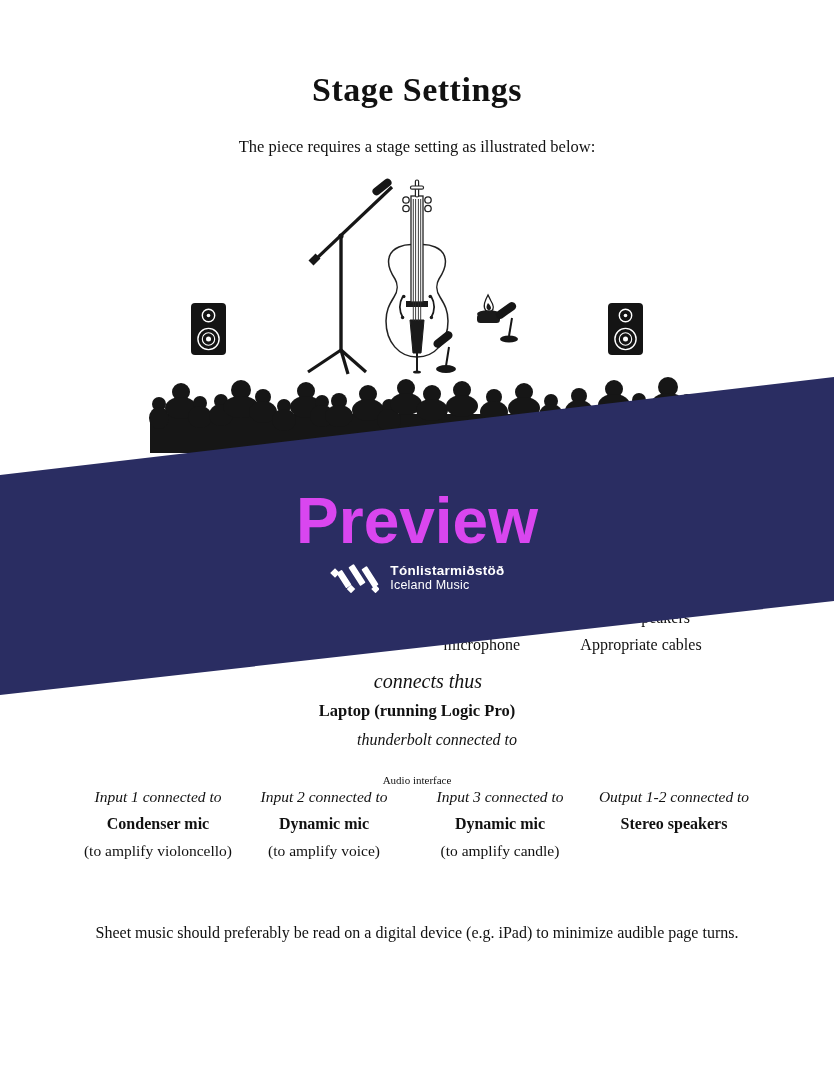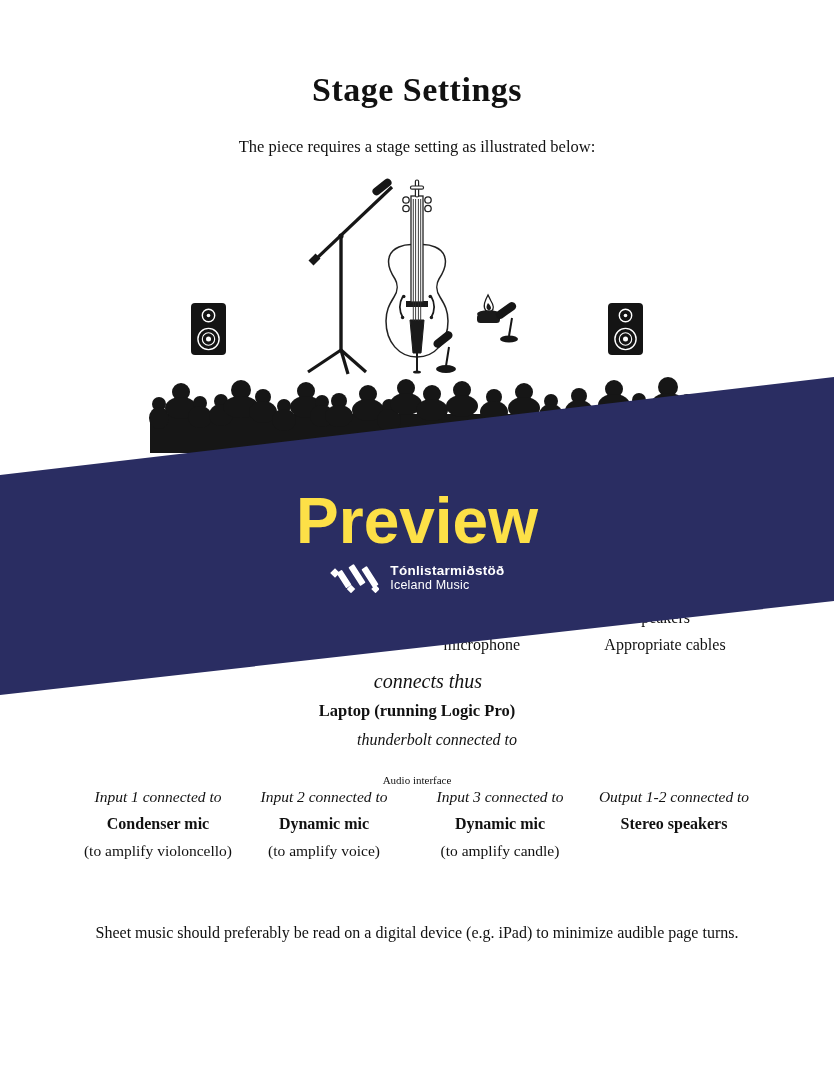--- a/index.html
+++ b/index.html
@@ -6,28 +6,28 @@
   .page{position:relative;width:834px;height:1080px;background:#ffffff;overflow:hidden;
         font-family:"Liberation Serif",serif;color:#111;}
   .line{position:absolute;width:100%;text-align:center;line-height:1.15;}
   .title{top:70px;font-size:34px;font-weight:700;letter-spacing:0.5px;}
   .intro{top:138px;font-size:16.5px;}
   .stage-svg{position:absolute;top:0;left:0;z-index:1;}
   
   .frag{position:absolute;z-index:1;font-size:16px;line-height:1.1;text-align:right;}
   .frag-mic{top:636px;left:0;width:520px;}
   .frag-spk{top:609px;left:0;width:690px;}
-  .cables{top:636px;left:565px;width:200px;text-align:center;position:absolute;z-index:1;font-size:16px;}
+  .cables{top:636px;left:541px;width:200px;text-align:center;position:absolute;z-index:1;font-size:16px;}
   .connects{top:670px;font-style:italic;font-size:20px;z-index:1;padding-left:11px;}
   
   .band{position:absolute;inset:0;z-index:2;background:#2a2d62;
         clip-path:polygon(0 475px,100% 377px,100% 601px,0 695px);}
   .preview-word{position:absolute;top:489px;width:100%;text-align:center;
         font-family:"Liberation Sans",sans-serif;font-weight:700;font-size:64px;
-        color:#fde047;letter-spacing:0px;line-height:1;}
+        color:#d946ef;letter-spacing:0px;line-height:1;}
   .brand{position:absolute;top:563px;width:100%;display:flex;justify-content:center;
         align-items:center;gap:11px;color:#fff;font-family:"Liberation Sans",sans-serif;}
   .brand-text{display:flex;flex-direction:column;line-height:1.08;text-align:left;}
   .brand-name{font-size:13.5px;font-weight:700;letter-spacing:0.3px;}
   .brand-sub{font-size:12.5px;font-weight:400;letter-spacing:0.2px;}
   
   .laptop{top:702px;font-size:16.5px;font-weight:700;z-index:1;}
   .thunder{top:731px;font-size:16px;font-style:italic;z-index:1;padding-left:20px;}
   .iface{top:762px;font-size:11px;font-weight:400;z-index:1;margin-top:12px;}
   .col{position:absolute;top:789px;width:190px;text-align:center;z-index:1;}

